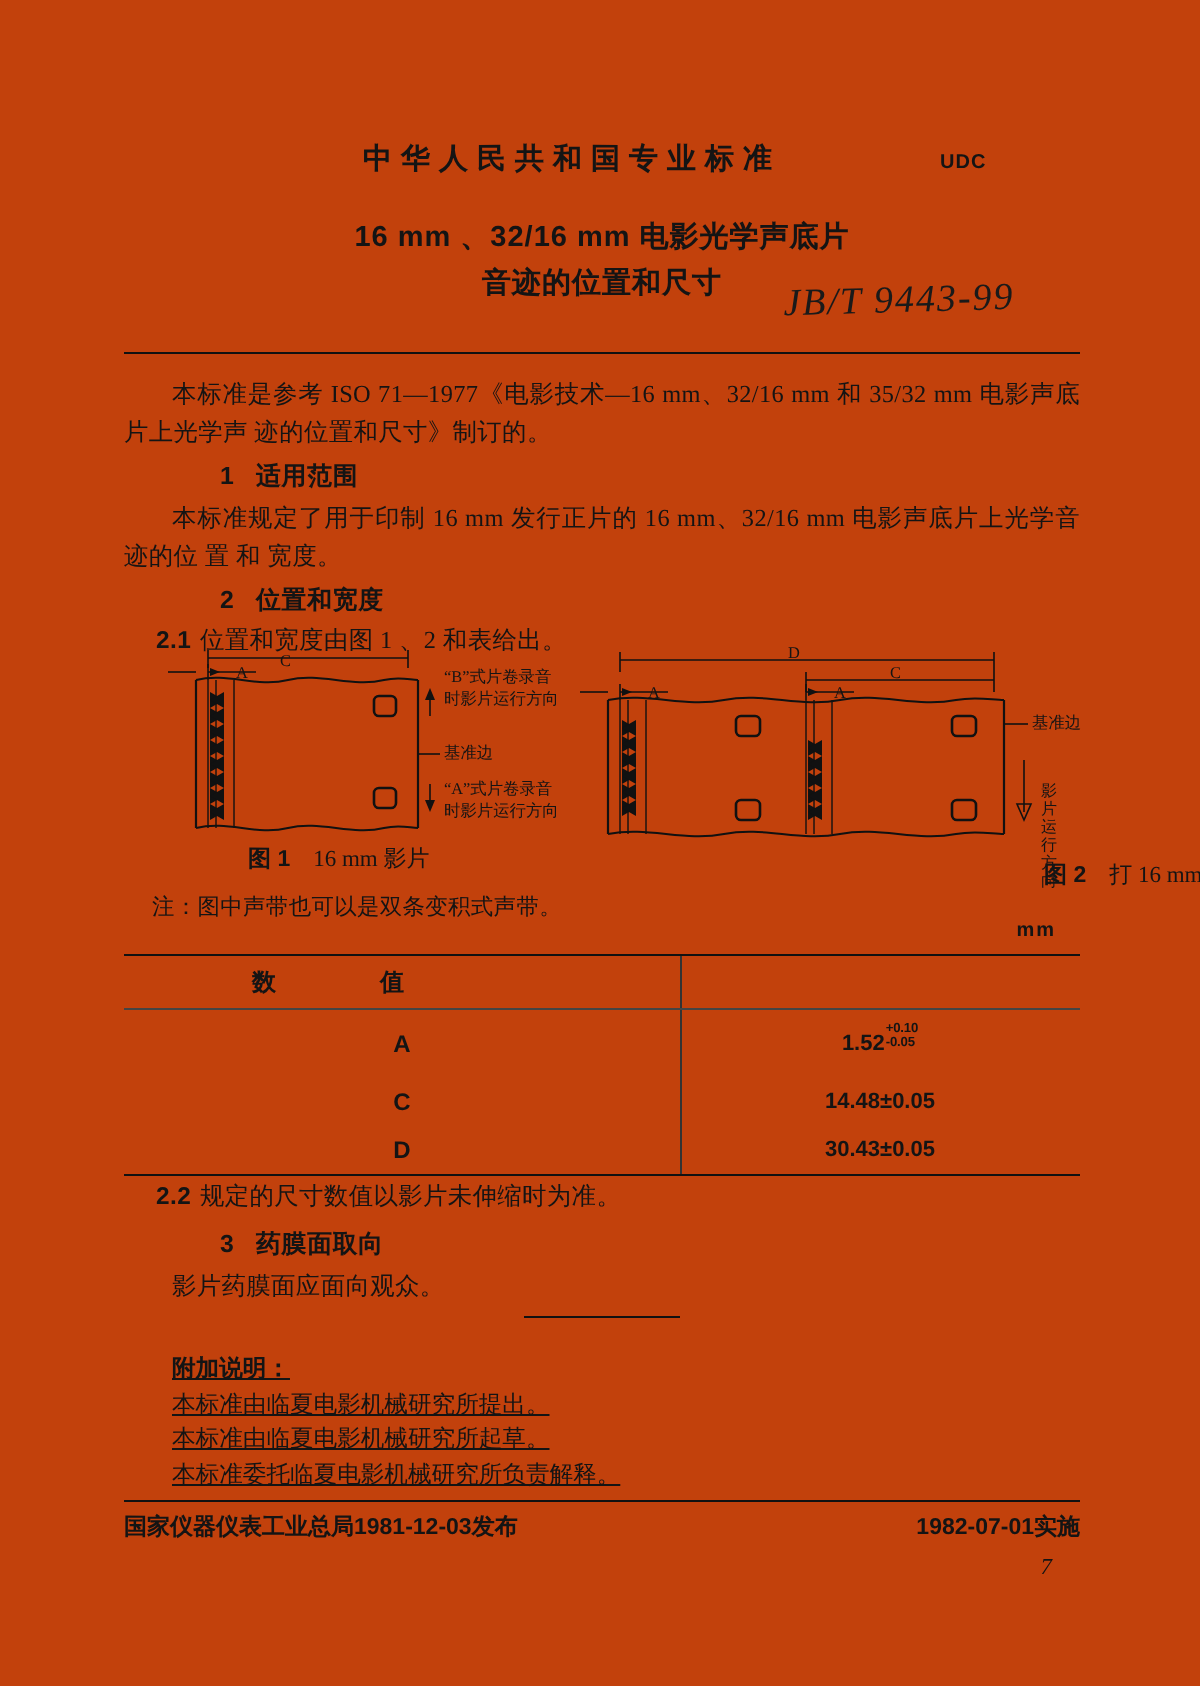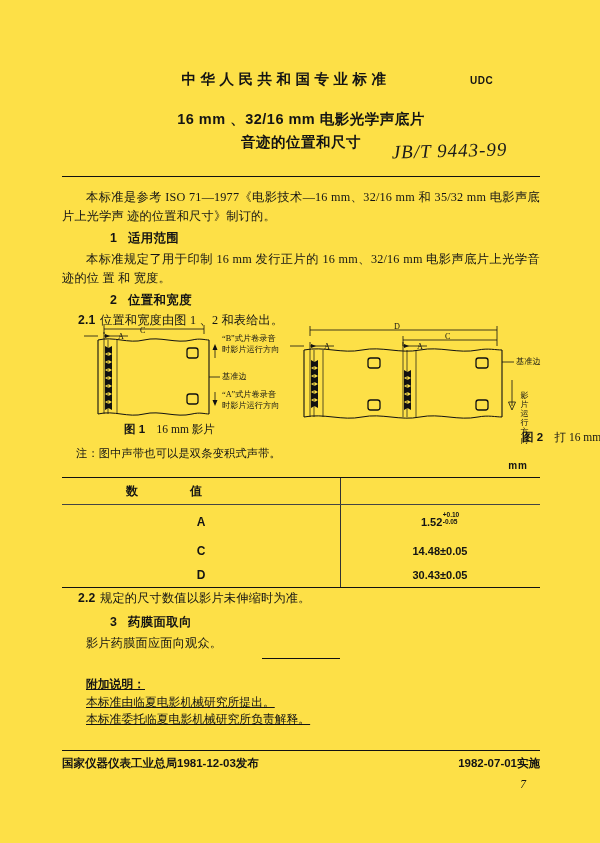--- a/index.html
+++ b/index.html
@@ -10,21 +10,21 @@
     width: 600px; height: 843px;
     font-family: "Liberation Serif", "DejaVu Serif", serif;
     color: #141414;
     position: relative;
     overflow: hidden;
   }
   .page {
     position: absolute;
     left: 0; top: 0;
     width: 600px; height: 843px;
-    background: #fde047;
+    background: #c2410c;
   }
   .content {
     position: absolute;
     left: 62px; top: 0;
     width: 478px;
   }
 
   
   .hdr-row {
     position: absolute;
@@ -485,20 +485,21 @@
 
   <div class="sec-head" style="top:614px;">
     <span class="num">3</span><span>药膜面取向</span>
   </div>
   <div class="para indent" style="top:634px;">影片药膜面应面向观众。</div>
 
   <div class="short-rule"></div>
   <div class="addendum">
     <div class="ttl">附加说明：</div>
     <div>本标准由临夏电影机械研究所提出。</div>
+    <div>本标准由临夏电影机械研究所起草。</div>
     <div>本标准委托临夏电影机械研究所负责解释。</div>
   </div>
 
   <div class="rule-bottom"></div>
   <div class="foot-row">
     <span>国家仪器仪表工业总局1981-12-03发布</span>
     <span>1982-07-01实施</span>
   </div>
   <div class="page-no">7</div>
 

